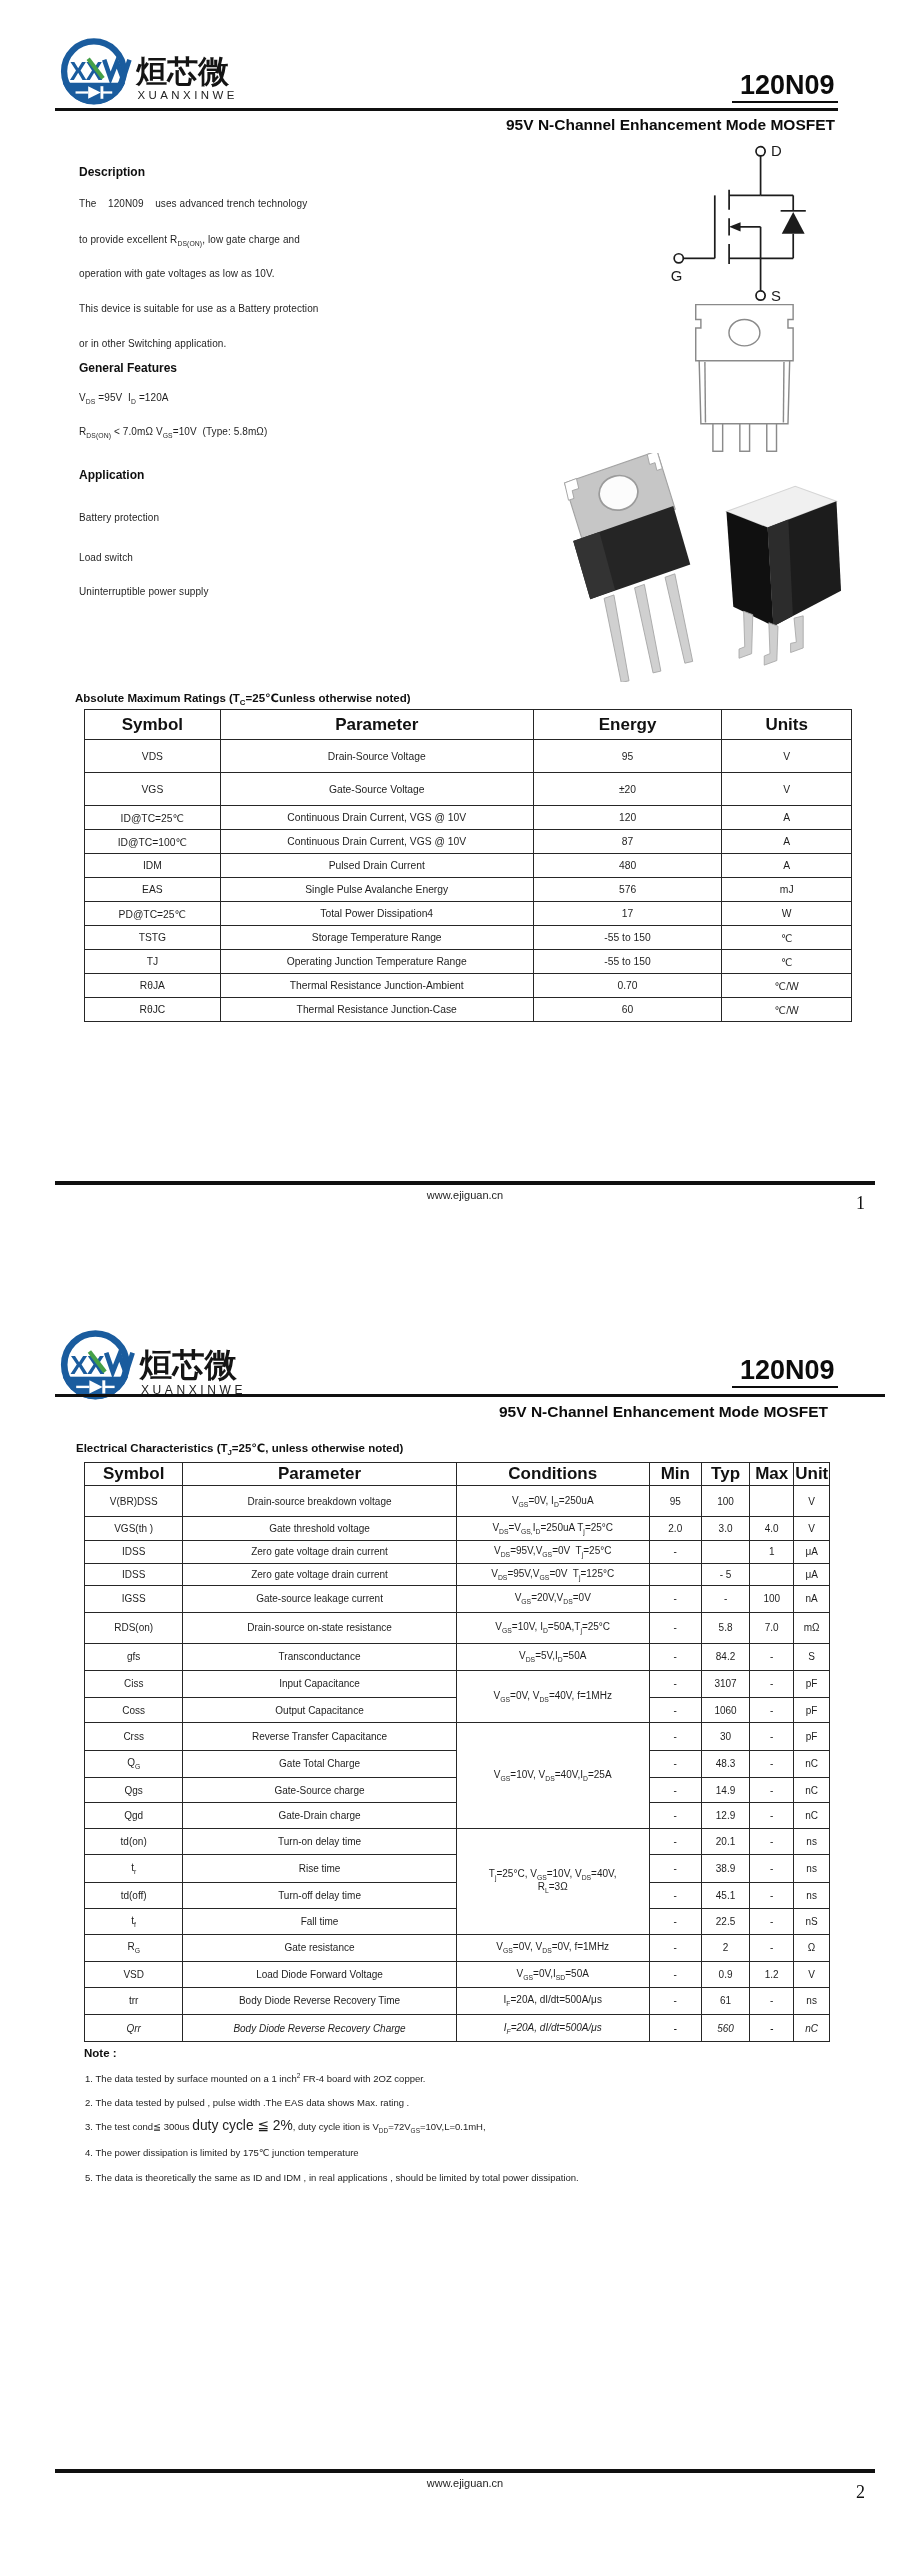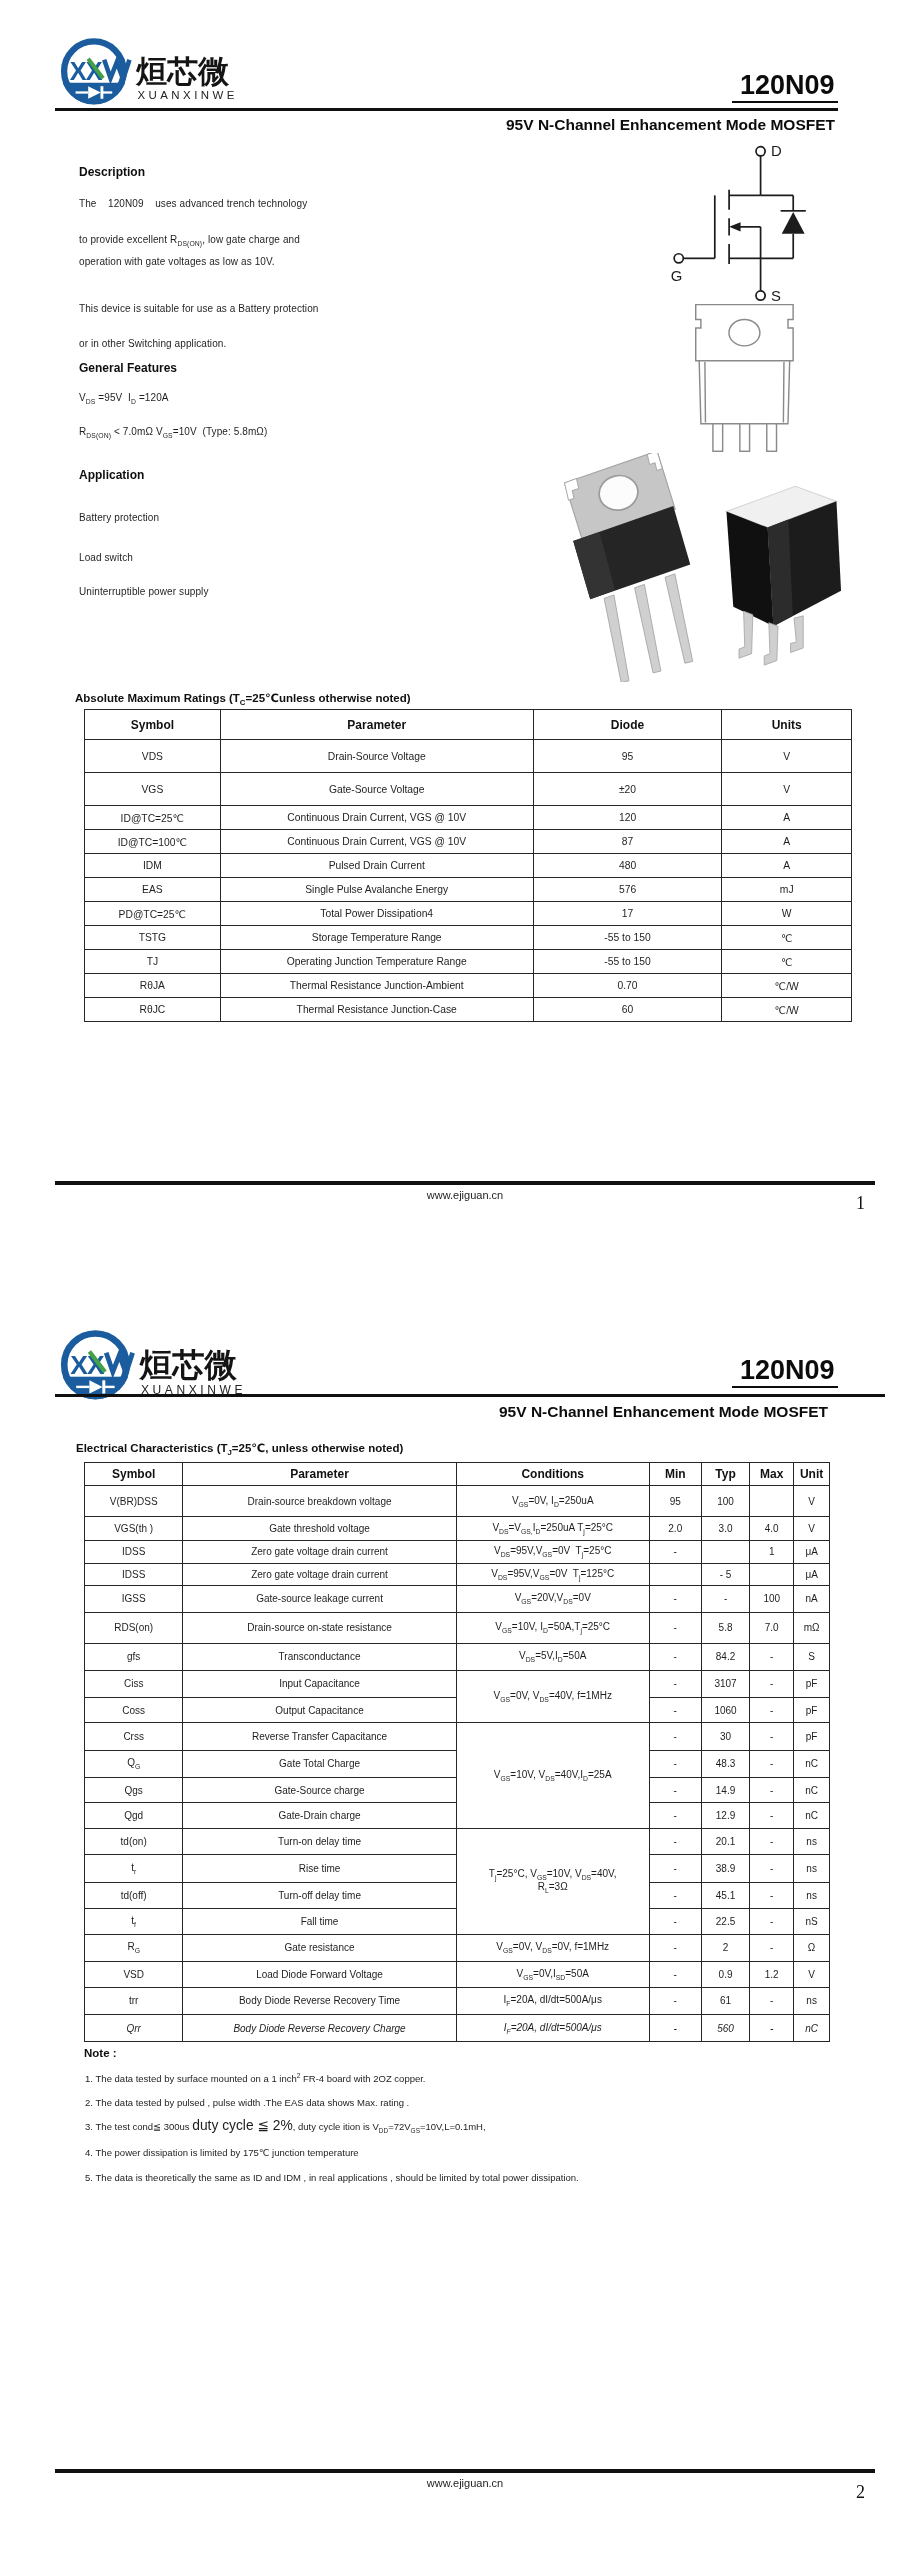--- a/index.html
+++ b/index.html
@@ -8,21 +8,21 @@
   .abs{position:absolute;}
   .rule{position:absolute;background:#101010;height:3.4px;}
   .sec-h{position:absolute;font-weight:bold;font-size:12px;color:#0f0f0f;}
   .body-line{position:absolute;font-size:10px;color:#1f1f1f;letter-spacing:0.1px;white-space:nowrap;}
   .pn-title{position:absolute;font-size:27px;font-weight:bold;color:#0c0c0c;line-height:1.02;
             border-bottom:2.9px solid #0c0c0c;padding:0 3.4px 1.7px 8px;}
   .subtitle{position:absolute;font-size:15.5px;font-weight:bold;color:#0c0c0c;white-space:nowrap;text-align:center;}
   .table-heading{position:absolute;font-weight:bold;font-size:11.5px;color:#0f0f0f;white-space:nowrap;}
   .tbl-wrap{position:absolute;}
   .ds-table{border-collapse:collapse;width:100%;border:1.7px solid #262626;table-layout:fixed;}
-  .ds-table th{border:1.1px solid #262626;font-size:12px;font-weight:bold;text-align:center;color:#111;}
+  .ds-table th{border:1.1px solid #262626;font-size:17px;font-weight:bold;text-align:center;color:#111;}
   .ds-table td{border:1.1px solid #262626;text-align:center;padding:1.1px 3.4px;color:#1d1d1d;}
   .amr-wrap td{font-size:10.3px;}
   .ec-wrap td{font-size:10px;}
   sub{font-size:68%;}  sup{font-size:68%;}
   .note-line{position:absolute;font-size:9.5px;color:#1d1d1d;white-space:nowrap;}
   .nbig{font-size:13.8px;}
   .footer-url{position:absolute;font-size:11px;color:#1d1d1d;text-align:center;}
   .page-num{position:absolute;font-family:"Liberation Serif","DejaVu Serif",serif;font-size:18px;color:#111;}
   .logo-cn{font-weight:bold;}
 </style>
@@ -51,21 +51,21 @@
     <text x="140" y="121" font-size="20" letter-spacing="6" fill="#232323">XUANXINWEI</text>
   </svg>
 
   <div class="rule" style="left:55px;top:108px;width:783px;"></div>
   <div class="pn-title" style="right:73px;top:72px;">120N09</div>
   <div class="subtitle" style="right:76px;top:116px;">95V N-Channel Enhancement Mode MOSFET</div>
 
   <div class="sec-h" style="left:79px;top:165px;">Description</div>
   <div class="body-line" style="left:79px;top:198px;">The&nbsp;&nbsp;&nbsp;&nbsp;120N09&nbsp;&nbsp;&nbsp;&nbsp;uses advanced trench technology</div>
   <div class="body-line" style="left:79px;top:234px;">to provide excellent R<sub>DS(ON)</sub>, low gate charge and</div>
-  <div class="body-line" style="left:79px;top:256px;">operation with gate voltages as low as 10V.</div>
+  <div class="body-line" style="left:79px;top:268px;">operation with gate voltages as low as 10V.</div>
   <div class="body-line" style="left:79px;top:303px;">This device is suitable for use as a Battery protection</div>
   <div class="body-line" style="left:79px;top:338px;">or in other Switching application.</div>
 
   <div class="sec-h" style="left:79px;top:361px;">General Features</div>
   <div class="body-line" style="left:79px;top:392px;">V<sub>DS</sub> =95V&nbsp;&nbsp;I<sub>D</sub> =120A</div>
   <div class="body-line" style="left:79px;top:426px;">R<sub>DS(ON)</sub> &lt; 7.0mΩ V<sub>GS</sub>=10V&nbsp;&nbsp;(Type: 5.8mΩ)</div>
 
   <div class="sec-h" style="left:79px;top:468px;">Application</div>
   <div class="body-line" style="left:79px;top:512px;">Battery protection</div>
   <div class="body-line" style="left:79px;top:552px;">Load switch</div>
@@ -143,21 +143,21 @@
         <colgroup>
           <col style="width: 17.7%;">
           <col style="width: 40.8%;">
           <col style="width: 24.6%;">
           <col style="width: 16.9%;">
         </colgroup>
         <thead>
           <tr style="height: 30px;">
             <th>Symbol</th>
             <th>Parameter</th>
-            <th>Diode</th>
+            <th>Energy</th>
             <th>Units</th>
           </tr>
         </thead>
         <tbody>
           <tr style="height: 33px;">
             <td>VDS</td>
             <td>Drain-Source Voltage</td>
             <td>95</td>
             <td>V</td>
           </tr>

